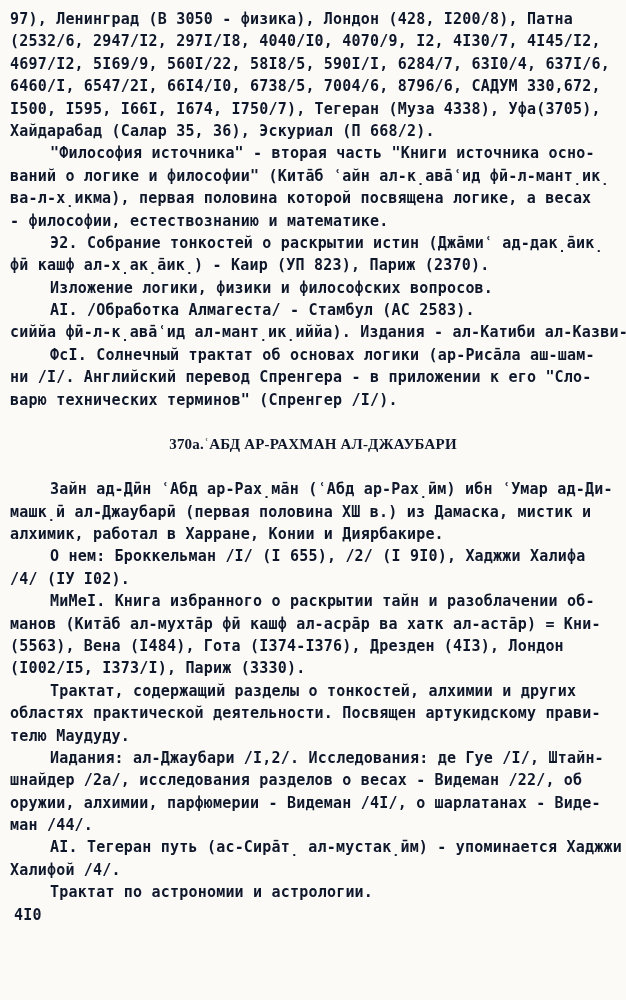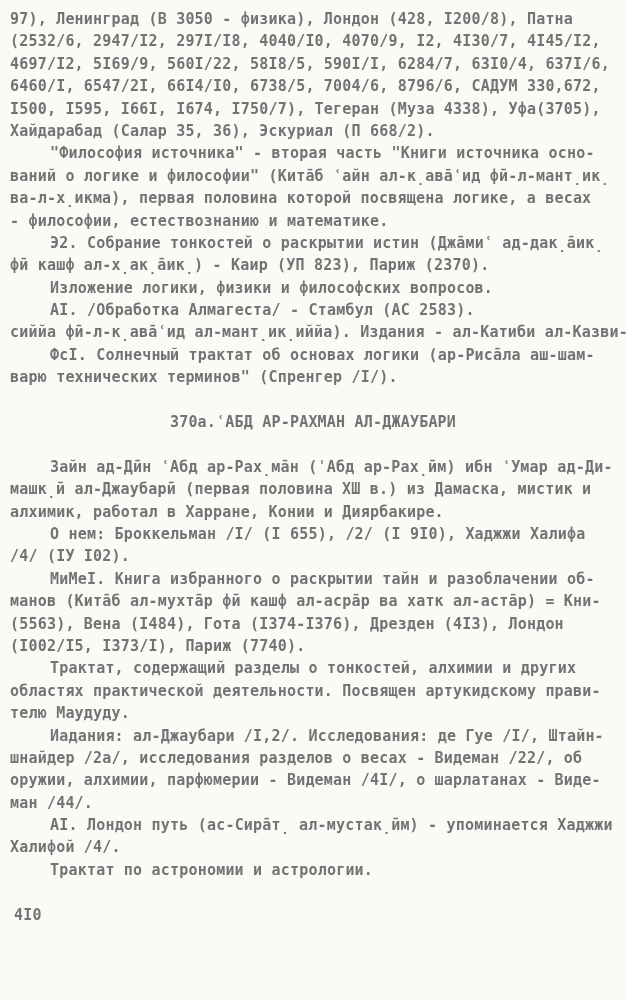--- a/index.html
+++ b/index.html
@@ -25,71 +25,72 @@
     position: absolute;
     left: 10px;
     top: 8px;
     width: 606px;
   }
   .ln {
     white-space: pre;
     height: 22.4px;
   }
   .ln.indent { padding-left: 40px; }
-  .ln.center { text-align: center; padding-left: 0; }
+  .ln.center { text-align: center; padding-left: 0; font-family: Liberation Serif, serif; }
   .u {
     text-underline-offset: 3.5px;
     text-decoration-thickness: 1.4px;
   }
   .page-number {
     position: absolute;
     left: 14px;
     top: 904px;
     white-space: pre;
   }
 </style>
 </head>
 <body>
 
-<div class="page" style="background: rgb(251, 250, 247); color: #737373;">
+<div class="page" style="background: rgb(251, 250, 247); color: #0f172a;">
   <div class="page-text">
       <div class="ln"><span>97), Ленинград (В 3050 - физика), Лондон (428, I200/8), Патна</span></div>
       <div class="ln"><span>(2532/6, 2947/I2, 297I/I8, 4040/I0, 4070/9, I2, 4I30/7, 4I45/I2,</span></div>
       <div class="ln"><span>4697/I2, 5I69/9, 560I/22, 58I8/5, 590I/I, 6284/7, 63I0/4, 637I/6,</span></div>
       <div class="ln"><span>6460/I, 6547/2I, 66I4/I0, 6738/5, 7004/6, 8796/6, САДУМ 330,672,</span></div>
       <div class="ln"><span>I500, I595, I66I, I674, I750/7), Тегеран (Муза 4338), Уфа(3705),</span></div>
       <div class="ln"><span>Хайдарабад (Салар 35, 36), Эскуриал (П 668/2).</span></div>
       <div class="ln indent"><span>"Философия источника" - вторая часть "Книги источника осно-</span></div>
       <div class="ln"><span>ваний о логике и философии" (Кита̄б ʿайн ал-к̣ава̄ʿид фӣ-л-мант̣ик̣</span></div>
       <div class="ln"><span>ва-л-х̣икма), первая половина которой посвящена логике, а весах</span></div>
       <div class="ln"><span>- философии, естествознанию и математике.</span></div>
       <div class="ln indent"><span>Э2. </span><span class="u">Собрание тонкостей о раскрытии истин</span><span> (Джа̄миʿ ад-дак̣а̄ик̣</span></div>
       <div class="ln"><span>фӣ кашф ал-х̣ак̣а̄ик̣) - Каир (УП 823), Париж (2370).</span></div>
       <div class="ln indent"><span>Изложение логики, физики и философских вопросов.</span></div>
       <div class="ln indent"><span>АI. </span><span class="u">/Обработка Алмагеста/</span><span> - Стамбул (АС 2583).</span></div>
       <div class="ln"><span>сиййа фӣ-л-к̣ава̄ʿид ал-мант̣ик̣иййа). Издания - ал-Катиби ал-Казви-</span></div>
       <div class="ln indent"><span>ФсI. </span><span class="u">Солнечный трактат об основах логики</span><span> (ар-Риса̄ла аш-шам-</span></div>
+      <div class="ln"><span>ни /I/. Английский перевод Спренгера - в приложении к его "Сло-</span></div>
       <div class="ln"><span>варю технических терминов" (Спренгер /I/).</span></div>
       <div class="ln"></div>
       <div class="ln center"><span>370а.ʿАБД АР-РАХМАН АЛ-ДЖАУБАРИ</span></div>
       <div class="ln"></div>
       <div class="ln indent"><span class="u">Зайн ад-Дӣн ʿАбд ар-Рах̣ма̄н (ʿАбд ар-Рах̣ӣм) ибн ʿУмар ад-Ди-</span></div>
       <div class="ln"><span class="u">машк̣ӣ ал-Джаубарӣ</span><span> (первая половина ХШ в.) из Дамаска, мистик и</span></div>
       <div class="ln"><span>алхимик, работал в Харране, Конии и Диярбакире.</span></div>
       <div class="ln indent"><span>О нем: Броккельман /I/ (I 655), /2/ (I 9I0), Хаджжи Халифа</span></div>
       <div class="ln"><span>/4/ (IУ I02).</span></div>
       <div class="ln indent"><span>МиМеI. </span><span class="u">Книга избранного о раскрытии тайн и разоблачении об-</span></div>
       <div class="ln"><span class="u">манов</span><span> (Кита̄б ал-мухта̄р фӣ кашф ал-асра̄р ва хатк ал-аста̄р) = </span><span class="u">Кни-</span></div>
       <div class="ln"><span>(5563), Вена (I484), Гота (I374-I376), Дрезден (4I3), Лондон</span></div>
-      <div class="ln"><span>(I002/I5, I373/I), Париж (7740).</span></div>
+      <div class="ln"><span>(I002/I5, I373/I), Париж (3330).</span></div>
       <div class="ln indent"><span>Трактат, содержащий разделы о тонкостей, алхимии и других</span></div>
       <div class="ln"><span>областях практической деятельности. Посвящен артукидскому прави-</span></div>
       <div class="ln"><span>телю Маудуду.</span></div>
       <div class="ln indent"><span>Иадания: ал-Джаубари /I,2/. Исследования: де Гуе /I/, Штайн-</span></div>
       <div class="ln"><span>шнайдер /2а/, исследования разделов о весах - Видеман /22/, об</span></div>
       <div class="ln"><span>оружии, алхимии, парфюмерии - Видеман /4I/, о шарлатанах - Виде-</span></div>
       <div class="ln"><span>ман /44/.</span></div>
-      <div class="ln indent"><span>АI. </span><span class="u">Лондон путь</span><span> (ас-Сира̄т̣ ал-мустак̣ӣм) - упоминается Хаджжи</span></div>
+      <div class="ln indent"><span>АI. </span><span class="u">Тегеран путь</span><span> (ас-Сира̄т̣ ал-мустак̣ӣм) - упоминается Хаджжи</span></div>
       <div class="ln"><span>Халифой /4/.</span></div>
       <div class="ln indent"><span>Трактат по астрономии и астрологии.</span></div>
     </div>
   <div class="page-number">4I0</div>
 </div>
 
 </body></html>

